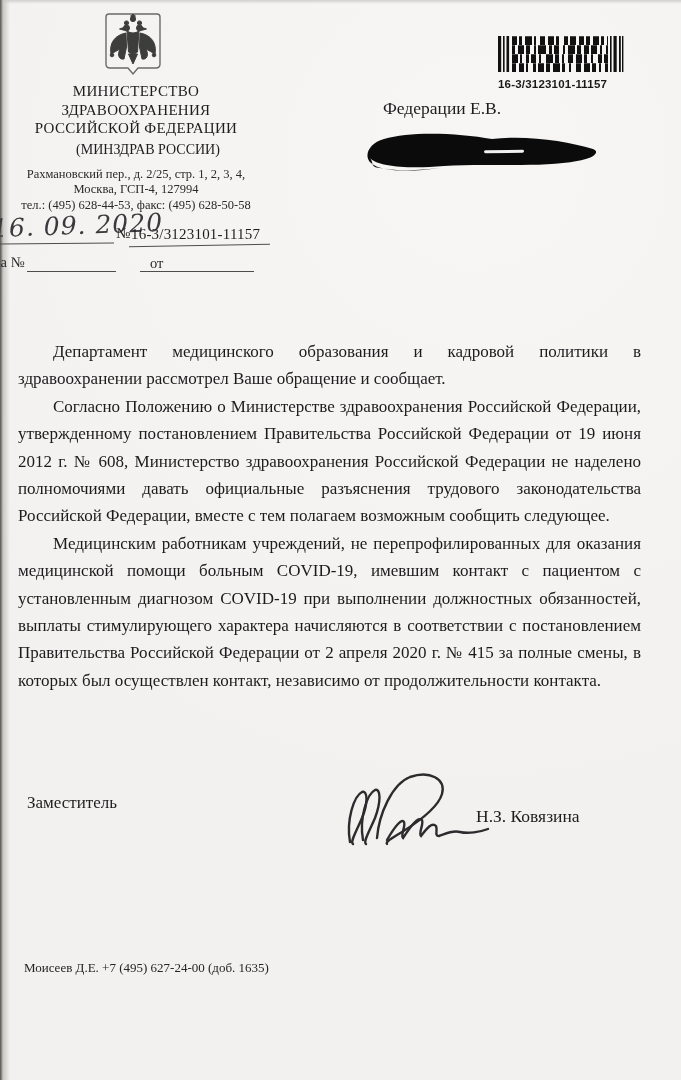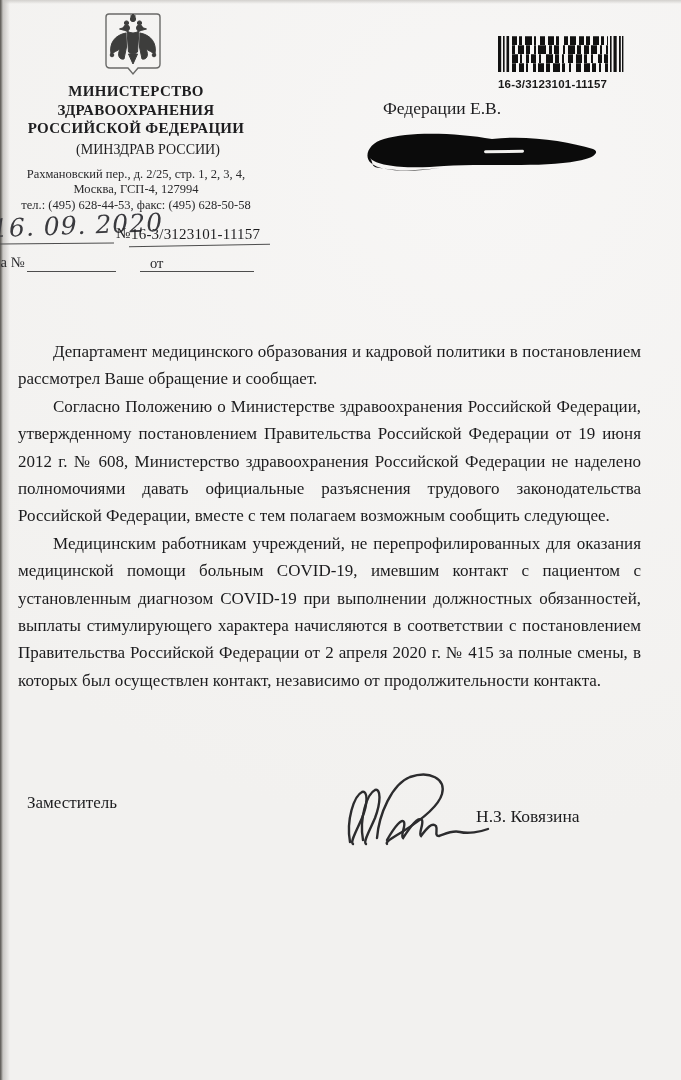--- a/index.html
+++ b/index.html
@@ -8,21 +8,21 @@
     font-family:"Liberation Serif","DejaVu Serif",serif;color:#1d1d1f;
     background:
       linear-gradient(90deg,#56534e 0px,#8a8884 1.5px,#c9c7c4 3px,rgba(201,199,196,0) 10px),
       linear-gradient(180deg,#d2d0cd 0,rgba(210,208,205,0) 4px),
       radial-gradient(circle at 70% 15%,#f7f6f5,#f2f1ef 65%),
       #f2f1ef;
   }
   .abs{position:absolute;}
   
   .org-block{left:0;top:82px;width:272px;text-align:center;}
-  .org-bold{font-weight:bold;font-size:15px;line-height:18.5px;letter-spacing:.3px;}
+  .org-bold{font-weight:normal;font-size:15px;line-height:18.5px;letter-spacing:.3px;}
   .org-short{font-size:14px;line-height:17px;margin-top:3px;padding-left:24px;}
   .addr{margin-top:9px;font-size:12.5px;line-height:15.5px;color:#2a2a2c;}
   
   .barcode-wrap{left:498px;top:36px;width:126px;}
   .barcode-num{font-family:"Liberation Sans","DejaVu Sans",sans-serif;font-weight:bold;
     font-size:11.5px;letter-spacing:.2px;color:#1a1a1a;margin-top:1px;}
   
   .recipient{left:383px;top:98px;font-size:17.5px;}
   
   .handwritten{left:-8px;top:211px;font-family:"DejaVu Serif",serif;font-style:italic;
@@ -122,21 +122,21 @@
   <div class="abs numsign">№</div>
   <div class="abs refnum">16-3/3123101-11157</div>
   <div class="abs uline" style="left:129px;top:245px;width:141px;transform:rotate(-1deg);"></div>
 
   <div class="abs replyline" style="left:-10px;top:254px;">На №</div>
   <div class="abs uline" style="left:27px;top:271px;width:89px;"></div>
   <div class="abs replyline" style="left:121px;top:255px;margin-left:29px;">от</div>
   <div class="abs uline" style="left:140px;top:271px;width:114px;"></div>
 
   <div class="abs body-text">
-    <p>Департамент медицинского образования и кадровой политики в постановлением рассмотрел Ваше обращение и сообщает.</p>
+    <p>Департамент медицинского образования и кадровой политики в здравоохранении рассмотрел Ваше обращение и сообщает.</p>
     <p>Согласно Положению о Министерстве здравоохранения Российской Федерации, утвержденному постановлением Правительства Российской Федерации от 19 июня 2012 г. № 608, Министерство здравоохранения Российской Федерации не наделено полномочиями давать официальные разъяснения трудового законодательства Российской Федерации, вместе с тем полагаем возможным сообщить следующее.</p>
     <p>Медицинским работникам учреждений, не перепрофилированных для оказания медицинской помощи больным COVID-19, имевшим контакт с пациентом с установленным диагнозом COVID-19 при выполнении должностных обязанностей, выплаты стимулирующего характера начисляются в соответствии с постановлением Правительства Российской Федерации от 2 апреля 2020 г. № 415 за полные смены, в которых был осуществлен контакт, независимо от продолжительности контакта.</p>
   </div>
 
   <div class="abs sig-post">
     <div>Заместитель</div>
   </div>
 
   <div class="abs" style="left:332px;top:770px;width:160px;height:82px;">
     <svg width="160" height="82" viewBox="0 0 160 82">
@@ -144,14 +144,15 @@
         <path d="M18,72 C14,50 22,26 30,22 C36,20 36,34 30,48 C24,62 18,72 21,74"></path>
         <path d="M31,70 C27,48 35,24 43,20 C49,18 49,32 43,48 C37,62 31,72 34,74"></path>
         <path d="M45,68 C47,44 60,14 78,7 C98,0 114,9 110,24 C106,38 86,52 70,62 C60,68 53,72 55,74"></path>
         <path d="M55,70 C63,56 70,48 72,52 C74,56 68,66 71,68 C79,56 86,46 90,50 C92,54 86,64 89,66 C95,58 100,52 104,56 C106,60 102,66 107,66 C113,64 120,60 128,62 C136,64 148,62 156,59"></path>
       </g>
     </svg>
   </div>
 
   <div class="abs signer">Н.З. Ковязина</div>
 
+  <div class="abs footer">Моисеев Д.Е. +7 (495) 627-24-00 (доб. 1635)</div>
 
 </div>
 
 </body></html>

